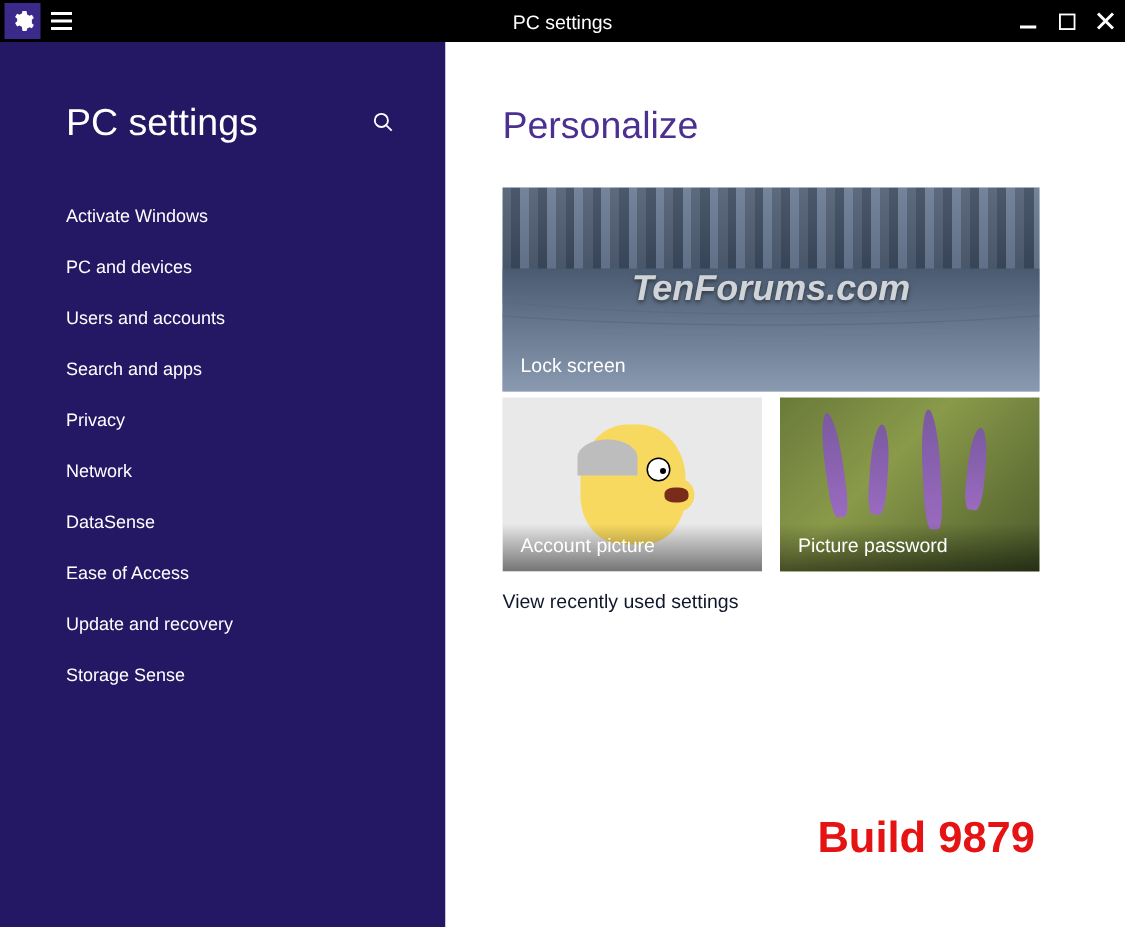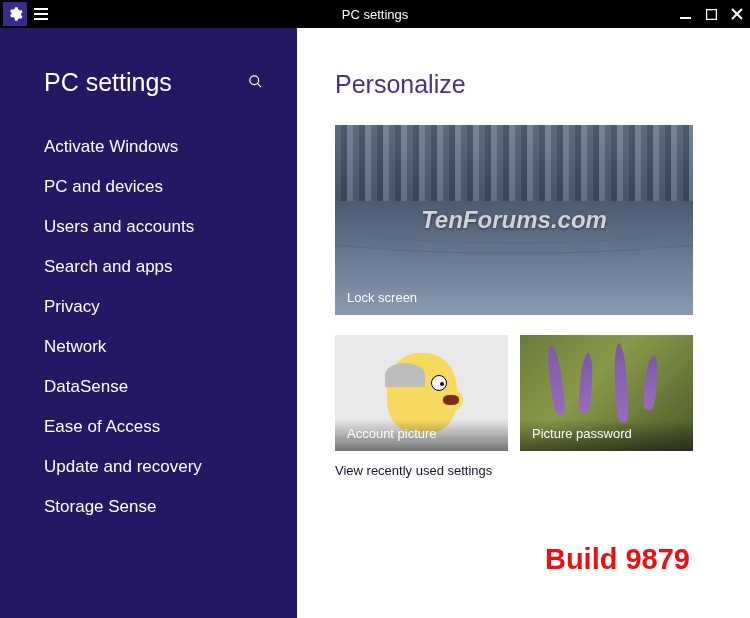--- a/index.html
+++ b/index.html
@@ -50,36 +50,36 @@
 .sidebar-header {
   display: flex; align-items: center; justify-content: space-between;
   padding: 0 34px 0 44px;
   margin-bottom: 30px;
 }
 .sidebar-title { font-size: 25px; font-weight: 300; }
 .search-icon { font-size: 14px; cursor: pointer; }
 
 .sidebar-item {
   padding: 10px 44px;
-  font-size: 17px;
+  font-size: 12px;
   cursor: pointer;
 }
 
 .main {
   flex: 1;
   background: #fff;
   padding: 42px 57px 0 38px;
   position: relative;
 }
 .main-title {
   font-size: 25px; font-weight: 400; color: #4b2f91; margin-bottom: 26px;
 }
 
 .tile-large {
-  width: 358px; height: 190px;
+  width: 358px; height: 136px;
   background: linear-gradient(180deg, #7a8aa0 0%, #3a4a60 50%, #8090a8 100%);
   position: relative;
   cursor: pointer;
   overflow: hidden;
 }
 .tile-large .city {
   position: absolute; top: 0; left: 0; right: 0; height: 55%;
   background:
     repeating-linear-gradient(90deg, #4a5568 0 6px, #2d3748 6px 12px, #718096 12px 18px);
   opacity: 0.6;
@@ -94,21 +94,21 @@
   position: absolute; top: 50%; left: 50%; transform: translate(-50%, -50%);
   color: #d0d4d8; font-size: 24px; font-weight: 700; font-style: italic;
   text-shadow: 0 1px 3px rgba(0,0,0,0.5);
   white-space: nowrap;
 }
 .tile-label {
   position: absolute; left: 12px; bottom: 10px;
   color: #fff; font-size: 13px;
 }
 
-.tile-row { display: flex; gap: 12px; margin-top: 20px; }
+.tile-row { display: flex; gap: 12px; margin-top: 4px; }
 .tile-small {
   width: 173px; height: 116px;
   position: relative; cursor: pointer; overflow: hidden;
 }
 .tile-small.account {
   background: #e9e9e9;
 }
 .tile-small.account .cartoon {
   position: absolute; inset: 0;
   display: flex; align-items: center; justify-content: center;

